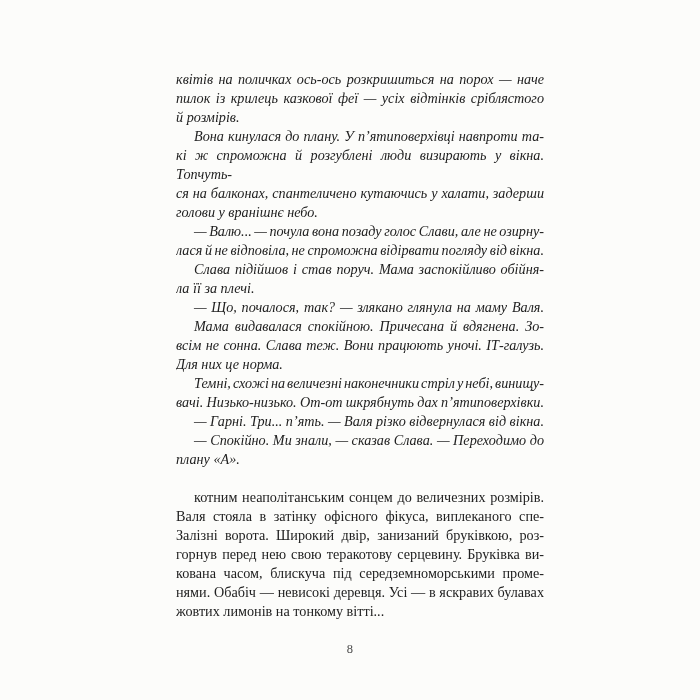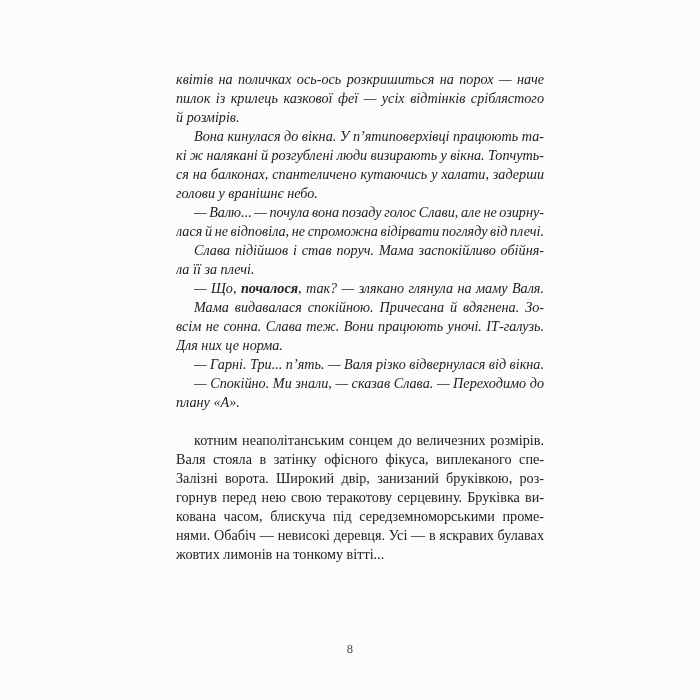--- a/index.html
+++ b/index.html
@@ -43,54 +43,58 @@
   .page-number {
     position: absolute;
     left: 0; top: 642px;
     width: 700px;
     text-align: center;
     font-size: 12.5px;
     font-style: normal;
     color: #4c4c4c;
     letter-spacing: 0.5px;
   }
-  b { font-weight: bold; }
+  b { font-weight: normal; }
 </style>
 </head>
 <body>
 
 <div class="book-page">
   <div class="text-block">
       <div class="section italic">
         <div class="para">
           <div class="line">квітів на поличках ось-ось розкришиться на порох — наче</div>
           <div class="line">пилок із крилець казкової феї — усіх відтінків сріблястого</div>
           <div class="line last">й розмірів.</div>
         </div>
         <div class="para indent">
-          <div class="line">Вона кинулася до вікна. У п’ятиповерхівці працюють та-</div>
-          <div class="line">кі ж налякані й розгублені люди визирають у вікна. Топчуть-</div>
+          <div class="line">Вона кинулася до плану. У п’ятиповерхівці навпроти та-</div>
+          <div class="line">кі ж спроможна й розгублені люди визирають у вікна. Топчуть-</div>
           <div class="line">ся на балконах, спантеличено кутаючись у халати, задерши</div>
           <div class="line last">голови у вранішнє небо.</div>
         </div>
         <div class="para indent">
           <div class="line">— Валю... — почула вона позаду голос Слави, але не озирну-</div>
-          <div class="line">лася й не відповіла, не спроможна відірвати погляду від плечі.</div>
+          <div class="line">лася й не відповіла, не спроможна відірвати погляду від вікна.</div>
         </div>
         <div class="para indent">
           <div class="line">Слава підійшов і став поруч. Мама заспокійливо обійня-</div>
           <div class="line last">ла її за плечі.</div>
         </div>
         <div class="para indent">
           <div class="line">— Що, <b>почалося</b>, так? — злякано глянула на маму Валя.</div>
         </div>
         <div class="para indent">
           <div class="line">Мама видавалася спокійною. Причесана й вдягнена. Зо-</div>
           <div class="line">всім не сонна. Слава теж. Вони працюють уночі. ІТ-галузь.</div>
           <div class="line last">Для них це норма.</div>
+        </div>
+        <div class="para indent">
+          <div class="line">Темні, схожі на величезні наконечники стріл у небі, винищу-</div>
+          <div class="line">вачі. Низько-низько. От-от шкрябнуть дах п’ятиповерхівки.</div>
         </div>
         <div class="para indent">
           <div class="line">— Гарні. Три... п’ять. — Валя різко відвернулася від вікна.</div>
         </div>
         <div class="para indent">
           <div class="line">— Спокійно. Ми знали, — сказав Слава. — Переходимо до</div>
           <div class="line last">плану «А».</div>
         </div>
       </div>
       <div class="section-gap"></div>

